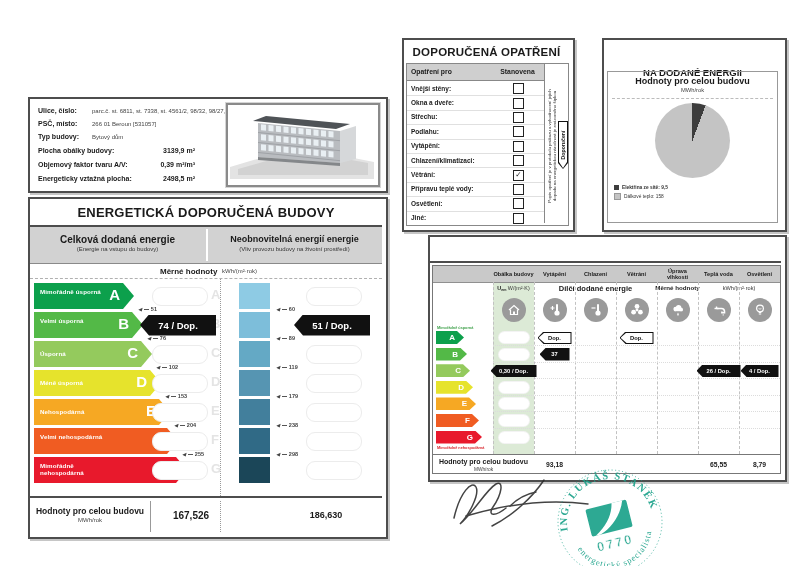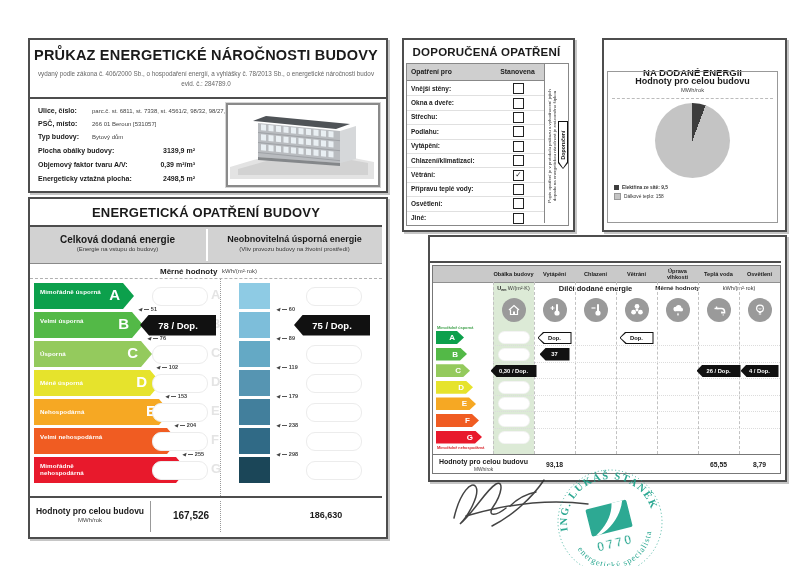--- a/index.html
+++ b/index.html
@@ -27,25 +27,20 @@
   .icirc{position:absolute;width:24px;height:24px;border-radius:50%;background:#9a9a9a;display:flex;align-items:center;justify-content:center;}
   .icirc svg{display:block;}
   .glabel{font-size:3.9px;letter-spacing:.1px;}
   .scale-letter{color:#fff;font-weight:bold;}
 </style>
 </head>
 <body>
 
 <div id="page">
 
-  <div class="box" style="left:28px;top:38px;width:356px;height:57px;">
-    <div class="at ctr" style="left:0;top:7px;width:352px;font-size:14.5px;font-weight:bold;letter-spacing:.2px;">PRŮKAZ ENERGETICKÉ NÁROČNOSTI BUDOVY</div>
-    <div class="at ctr" style="left:0;top:30px;width:352px;font-size:6.3px;color:#666;">vydaný podle zákona č. 406/2000 Sb., o hospodaření energií, a vyhlášky č. 78/2013 Sb., o energetické náročnosti budov</div>
-    <div class="at ctr" style="left:0;top:40px;width:352px;font-size:6.3px;color:#666;">evid. č.: 284789.0</div>
-  </div>
 
   <div class="box" style="left:28px;top:97px;width:356px;height:92px;">
     <div class="at b" style="left:8px;top:8px;font-size:7px;">Ulice, číslo:</div>
     <div class="at" style="left:62px;top:8.5px;font-size:6px;color:#444;">parc.č. st. 6811, st. 7338, st. 4561/2, 98/32, 98/27, 98/▪</div>
     <div class="at b" style="left:8px;top:21px;font-size:7px;">PSČ, místo:</div>
     <div class="at" style="left:62px;top:21.5px;font-size:6px;color:#444;">266 01  Beroun [531057]</div>
     <div class="at b" style="left:8px;top:34px;font-size:7px;">Typ budovy:</div>
     <div class="at" style="left:62px;top:34.5px;font-size:6px;color:#444;">Bytový dům</div>
     <div class="at b" style="left:8px;top:48px;font-size:7px;">Plocha obálky budovy:</div>
     <div class="at b" style="left:60px;top:47.5px;width:105px;text-align:right;font-size:7px;">3139,9 m²</div>
@@ -99,28 +94,28 @@
             <line x1="30" y1="24.5" x2="112" y2="24.5"></line>
               <line x1="30" y1="34.5" x2="112" y2="34.5"></line>
               <line x1="30" y1="44.5" x2="112" y2="44.5"></line>
           </g>
         </g>
       </svg>
     </div>
   </div>
 
   <div class="box" style="left:28px;top:197px;width:356px;height:338px;">
-    <div class="at ctr b" style="left:0;top:6px;width:352px;font-size:13px;letter-spacing:.2px;">ENERGETICKÁ OPATŘENÍ BUDOVY</div>
+    <div class="at ctr b" style="left:0;top:6px;width:352px;font-size:13px;letter-spacing:.2px;">ENERGETICKÁ DOPORUČENÁ BUDOVY</div>
     <div class="at" style="left:0;top:26px;width:352px;height:0;border-top:2px solid #4d4d4d;"></div>
 
     <div class="at" style="left:0;top:28px;width:352px;height:36px;background:#d2d2d2;border-bottom:1px solid #8a8a8a;">
       <div class="at ctr b" style="left:0;top:7px;width:175px;font-size:10px;">Celková dodaná energie</div>
       <div class="at ctr" style="left:0;top:19px;width:175px;font-size:6px;color:#333;">(Energie na vstupu do budovy)</div>
       <div class="at" style="left:176px;top:2px;height:32px;border-left:2px solid #fff;"></div>
-      <div class="at ctr b" style="left:177px;top:7px;width:175px;font-size:9px;">Neobnovitelná úsporná energie</div>
+      <div class="at ctr b" style="left:177px;top:7px;width:175px;font-size:9px;">Neobnovitelná energií energie</div>
       <div class="at ctr" style="left:177px;top:19px;width:175px;font-size:6px;color:#333;">(Vliv provozu budovy na životní prostředí)</div>
     </div>
 
     <div class="at" style="left:0;top:65px;width:352px;height:14px;border-bottom:1px dashed #b0b0b0;">
       <span class="at b" style="left:130px;top:3px;font-size:8px;">Měrné hodnoty</span>
       <span class="at" style="left:192px;top:4px;font-size:6px;color:#444;">kWh/(m²·rok)</span>
     </div>
 
     <div class="at" style="left:0;top:80px;width:352px;height:217px;">
       <div class="at" style="left:190px;top:0;height:217px;border-left:1px dotted #999;"></div>
@@ -192,21 +187,21 @@
       <div class="gpill" style="left:122px;top:153px;width:54px;height:17px;"></div>
       <div class="gpill" style="left:122px;top:182px;width:54px;height:17px;"></div>
       <span class="at b" style="left:181px;top:8px;font-size:13px;color:#e4e4e4;">A</span>
       <span class="at b" style="left:181px;top:37px;font-size:13px;color:#e4e4e4;">B</span>
       <span class="at b" style="left:181px;top:66px;font-size:13px;color:#e4e4e4;">C</span>
       <span class="at b" style="left:181px;top:95px;font-size:13px;color:#e4e4e4;">D</span>
       <span class="at b" style="left:181px;top:124px;font-size:13px;color:#e4e4e4;">E</span>
       <span class="at b" style="left:181px;top:153px;font-size:13px;color:#e4e4e4;">F</span>
       <span class="at b" style="left:181px;top:182px;font-size:13px;color:#e4e4e4;">G</span>
 
-      <div class="badge-l b" style="left:110px;top:35.5px;width:76px;height:21px;font-size:9.5px;">78 / Dop.</div>
+      <div class="badge-l b" style="left:110px;top:35.5px;width:76px;height:21px;font-size:9.5px;">74 / Dop.</div>
 
       <div class="at" style="left: 209px; top: 4px; width: 31px; height: 26px; background: rgb(142, 203, 228);"></div>
       <div class="at" style="left: 209px; top: 33px; width: 31px; height: 26px; background: rgb(125, 190, 218);"></div>
       <div class="at" style="left: 209px; top: 62px; width: 31px; height: 26px; background: rgb(100, 169, 197);"></div>
       <div class="at" style="left: 209px; top: 91px; width: 31px; height: 26px; background: rgb(86, 149, 178);"></div>
       <div class="at" style="left: 209px; top: 120px; width: 31px; height: 26px; background: rgb(66, 127, 156);"></div>
       <div class="at" style="left: 209px; top: 149px; width: 31px; height: 26px; background: rgb(48, 106, 134);"></div>
       <div class="at" style="left: 209px; top: 178px; width: 31px; height: 26px; background: rgb(27, 70, 88);"></div>
 
       <div class="mk" style="left:246px;top:27px;">
@@ -240,21 +235,21 @@
           <b>298</b>
         </div>
 
       <div class="gpill" style="left:276px;top:8px;width:54px;height:17px;"></div>
       <div class="gpill" style="left:276px;top:66px;width:54px;height:17px;"></div>
       <div class="gpill" style="left:276px;top:95px;width:54px;height:17px;"></div>
       <div class="gpill" style="left:276px;top:124px;width:54px;height:17px;"></div>
       <div class="gpill" style="left:276px;top:153px;width:54px;height:17px;"></div>
       <div class="gpill" style="left:276px;top:182px;width:54px;height:17px;"></div>
 
-      <div class="badge-l b" style="left:264px;top:35.5px;width:76px;height:21px;font-size:9.5px;">75 / Dop.</div>
+      <div class="badge-l b" style="left:264px;top:35.5px;width:76px;height:21px;font-size:9.5px;">51 / Dop.</div>
     </div>
 
     <div class="at" style="left:0;top:297px;width:352px;height:37px;border-top:2px solid #4d4d4d;">
       <div class="at" style="left:120px;top:3px;height:31px;border-left:1px solid #999;"></div>
       <div class="at" style="left:190px;top:3px;height:31px;border-left:1px dotted #999;"></div>
       <div class="at ctr b" style="left:0;top:8px;width:120px;font-size:8.5px;">Hodnoty pro celou budovu</div>
       <div class="at ctr" style="left:0;top:19px;width:120px;font-size:6px;color:#444;">MWh/rok</div>
       <div class="at ctr b" style="left:128px;top:12px;width:66px;font-size:10px;">167,526</div>
       <div class="at ctr b" style="left:246px;top:12px;width:100px;font-size:9px;">186,630</div>
     </div>

